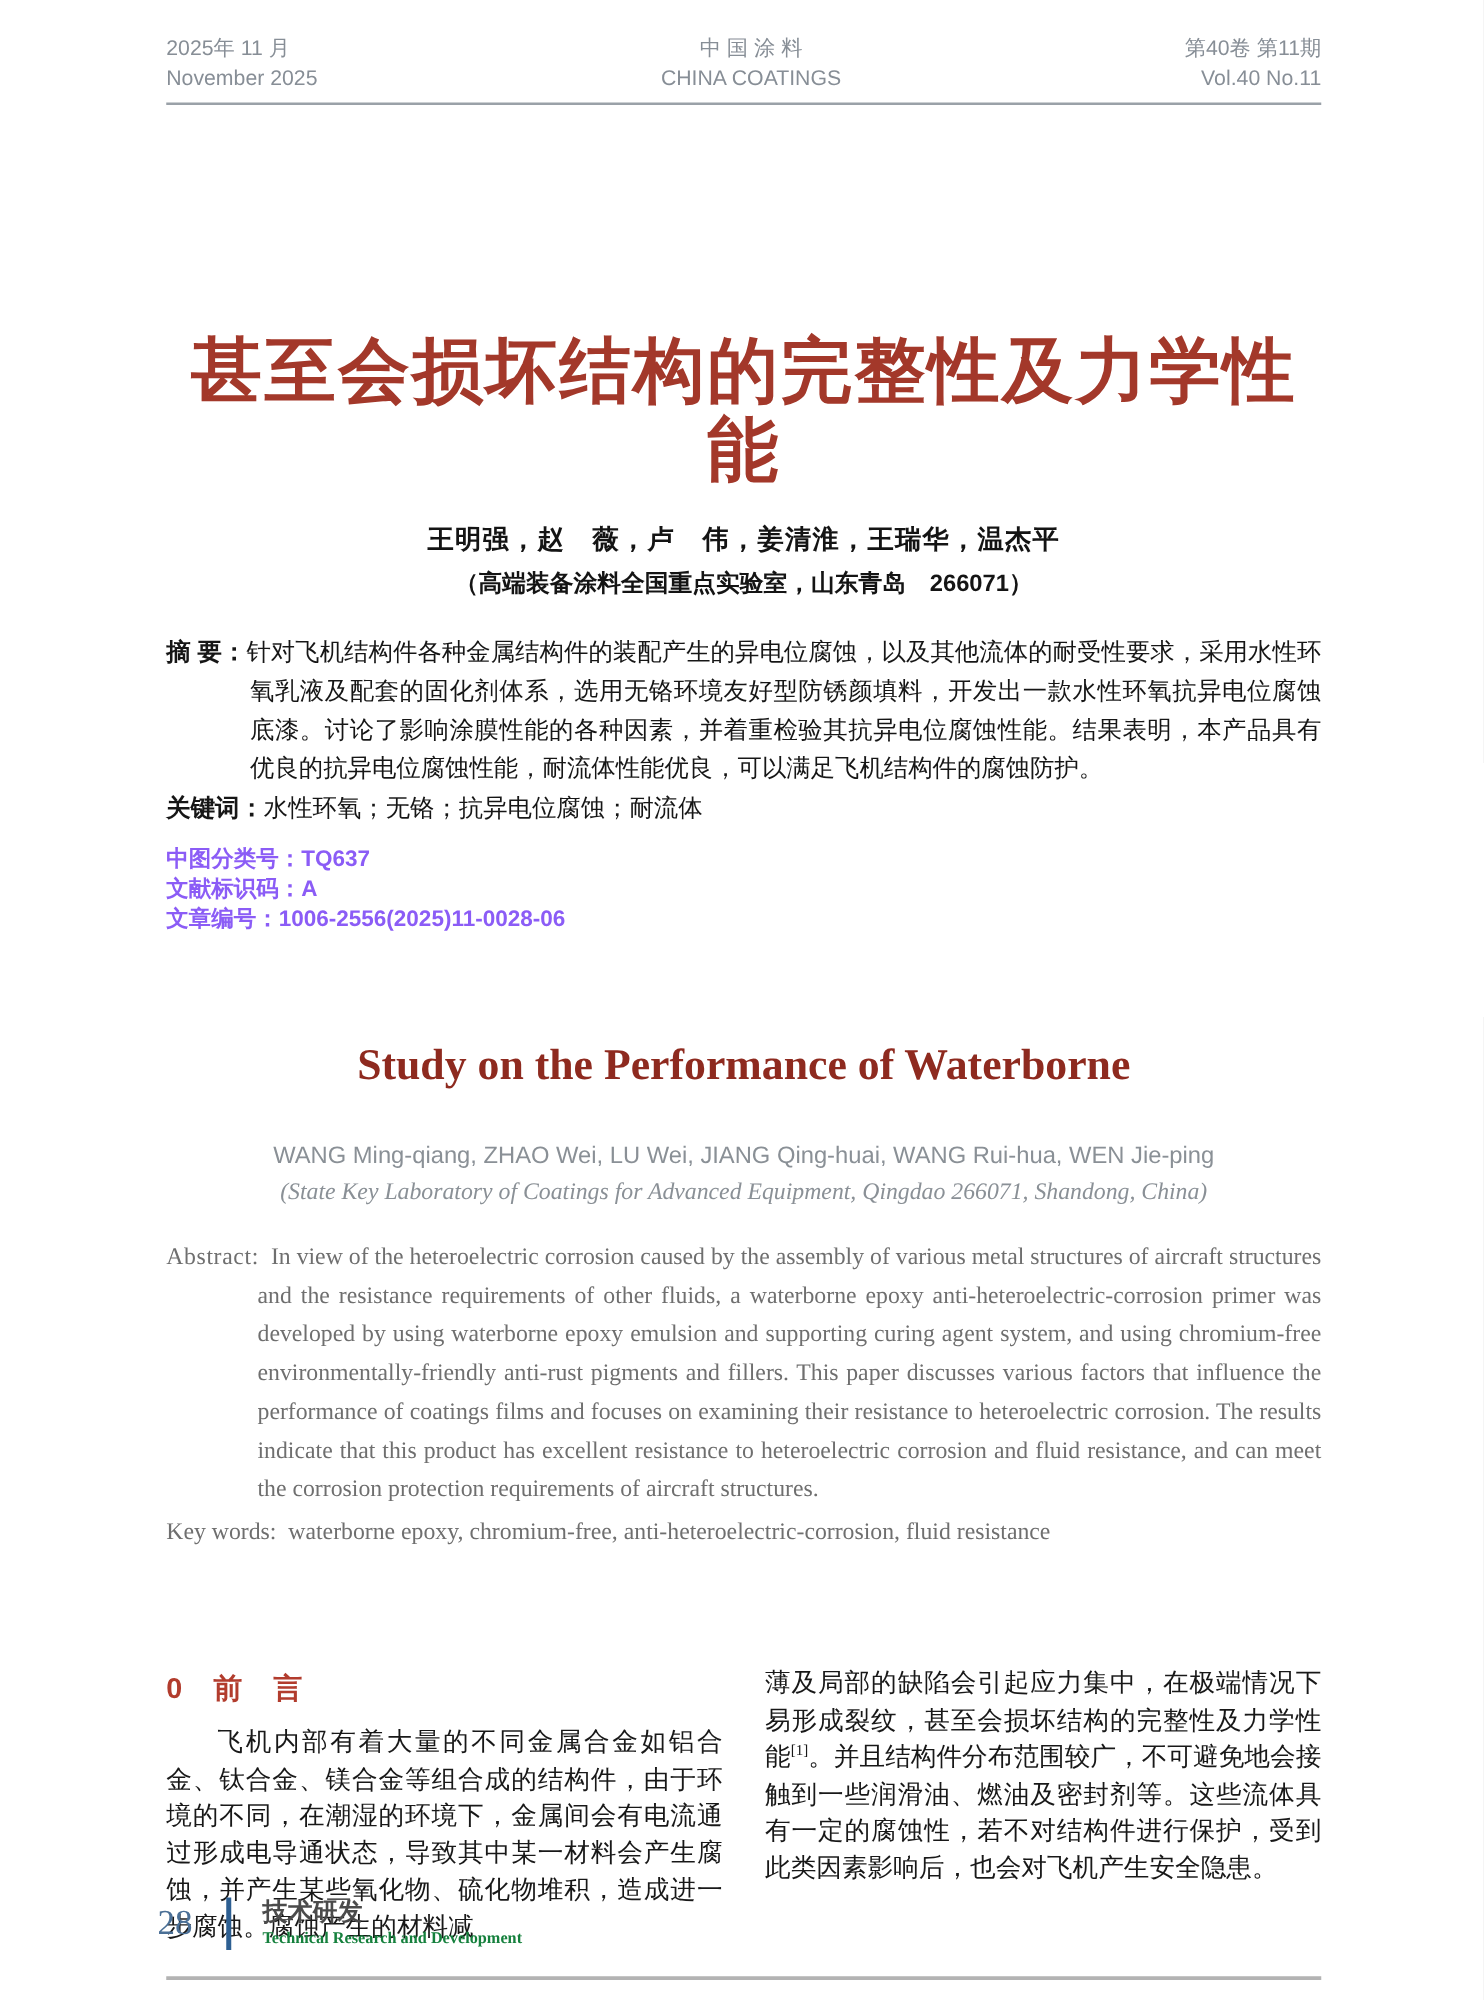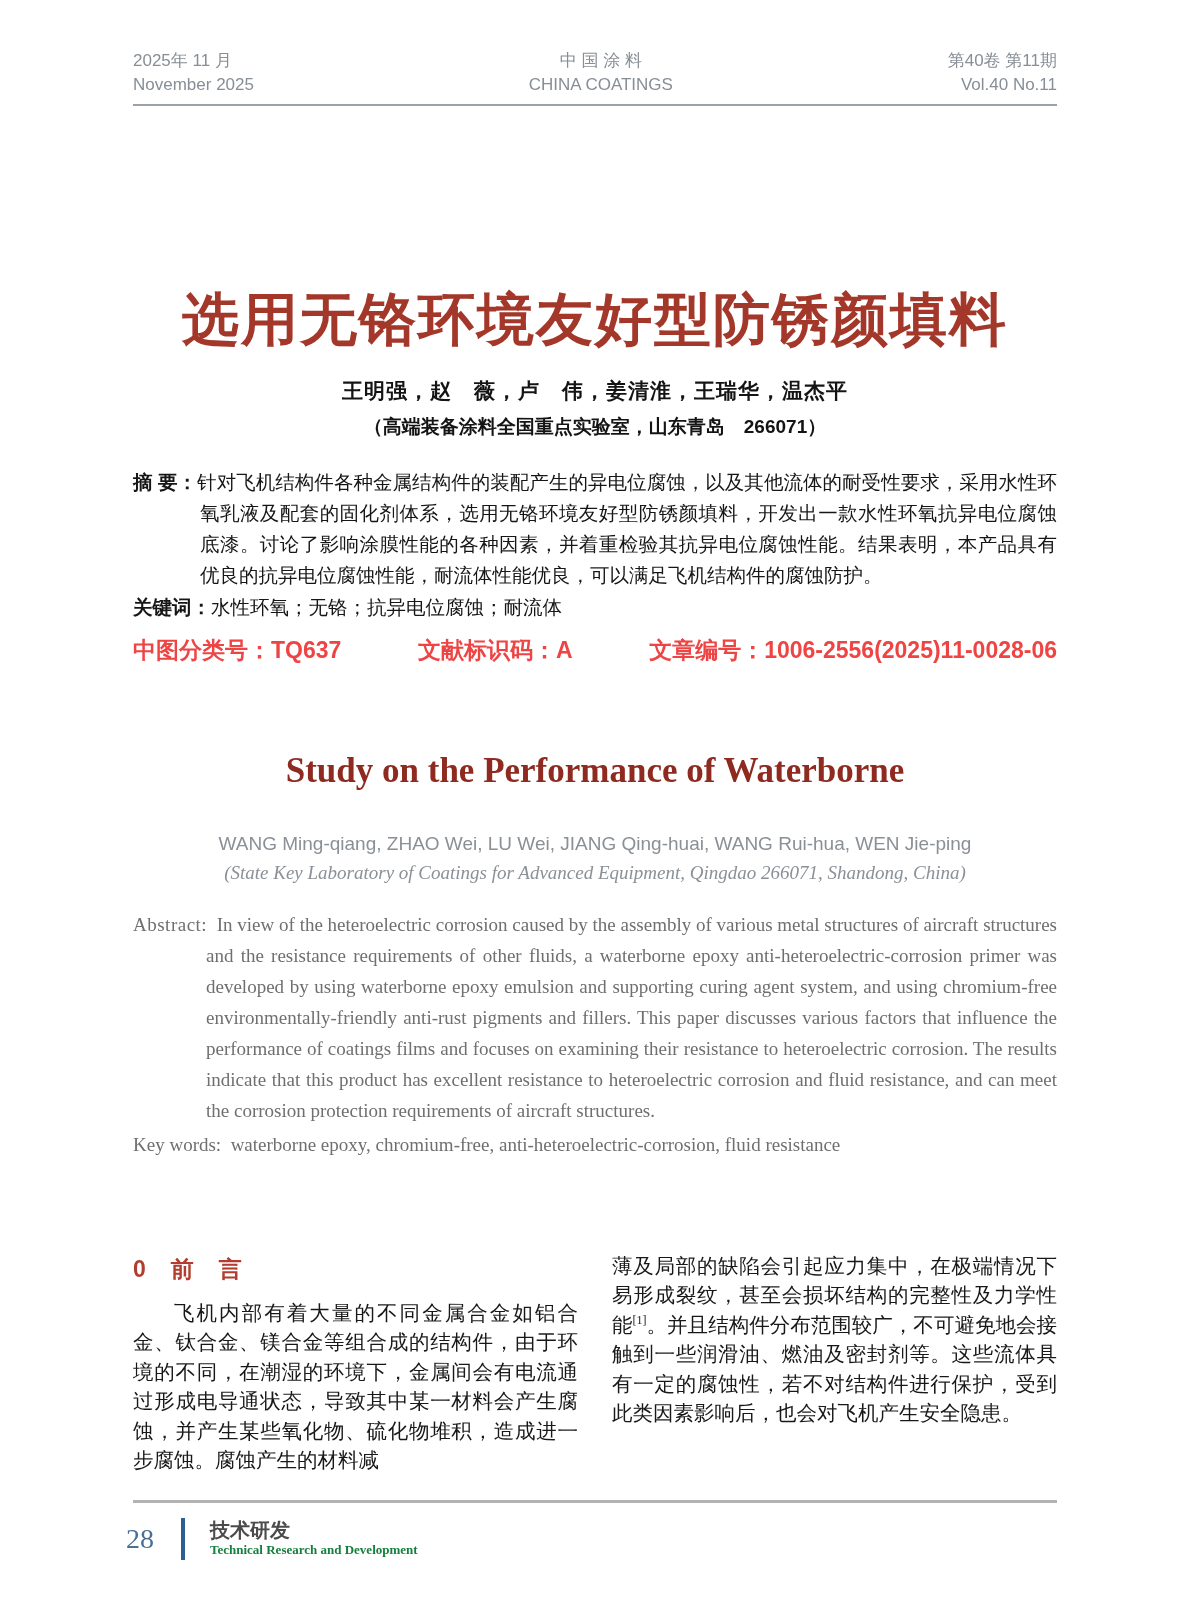--- a/index.html
+++ b/index.html
@@ -5,41 +5,41 @@
   html,body{margin:0;padding:0;background:#e8e8e8;}
   .page{
     width:1187px;height:1600px;margin:0 auto;background:#ffffff;
     position:relative;overflow:hidden;
     font-family:"Liberation Sans",sans-serif;color:#1c1c1c;
   }
   .inner{margin:0 133px;width:924px;}
 
   
   .jheader{
-    padding-top:49px;display:flex;justify-content:space-between;align-items:flex-end;
+    padding-top:27px;display:flex;justify-content:space-between;align-items:flex-end;
     color:#878e96;border-bottom:2px solid #9aa1a8;padding-bottom:7px;
   }
   .jheader .blk{line-height:24px;font-size:17px;}
   .jheader .c{text-align:center;}
   .jheader .r{text-align:right;}
 
   
   .cn-title{
     margin-top:182px;text-align:center;font-size:57px;font-weight:bold;
     color:#a3382a;letter-spacing:2px;line-height:1.1;
   }
   .cn-authors{margin-top:26px;text-align:center;font-size:21px;font-weight:bold;letter-spacing:1px;color:#141414;}
   .cn-affil{margin-top:9px;text-align:center;font-size:19px;font-weight:600;color:#141414;}
 
   
   .cn-abs{margin-top:27px;font-size:19.5px;line-height:31px;text-align:justify;color:#161616;}
   .hang-cn{padding-left:67px;text-indent:-67px;}
   .lab{font-weight:bold;}
   .cn-keywords{margin-top:1px;font-size:19.5px;line-height:31px;color:#161616;}
-  .clc-row{margin-top:12px;display:flex;justify-content:space-between;font-size:23px;font-weight:600;color:#ef4444;}
+  .clc-row{margin-top:12px;display:flex;justify-content:space-between;font-size:18px;font-weight:600;color:#8b5cf6;flex-direction:column;}
   .doi-row{margin-top:15px;font-family:"Liberation Serif",serif;font-size:19px;color:#111;}
 
   
   .en-title{
     margin-top:78px;text-align:center;font-family:"Liberation Serif",serif;
     font-weight:bold;font-size:35px;color:#8e2a1f;line-height:53px;
   }
   .en-authors{margin-top:36px;text-align:center;font-size:19px;color:#8a9096;}
   .en-affil{margin-top:7px;text-align:center;font-family:"Liberation Serif",serif;font-style:italic;font-size:19px;color:#8a9096;}
   .en-abs{margin-top:25px;font-family:"Liberation Serif",serif;font-size:19px;line-height:31px;
@@ -82,21 +82,21 @@
       <div class="blk c">
         <div>中 国 涂 料</div>
         <div>CHINA COATINGS</div>
       </div>
       <div class="blk r">
         <div>第40卷 第11期</div>
         <div>Vol.40  No.11</div>
       </div>
     </div>
 
-    <div class="cn-title">选用无铬环境友好型防锈颜填料</div>
+    <div class="cn-title">甚至会损坏结构的完整性及力学性能</div>
     <div class="cn-authors">王明强，赵　薇，卢　伟，姜清淮，王瑞华，温杰平</div>
     <div class="cn-affil">（高端装备涂料全国重点实验室，山东青岛　266071）</div>
 
     <div class="cn-abs hang-cn"><span class="lab">摘 要：</span><span>针对飞机结构件各种金属结构件的装配产生的异电位腐蚀，以及其他流体的耐受性要求，采用水性环氧乳液及配套的固化剂体系，选用无铬环境友好型防锈颜填料，开发出一款水性环氧抗异电位腐蚀底漆。讨论了影响涂膜性能的各种因素，并着重检验其抗异电位腐蚀性能。结果表明，本产品具有优良的抗异电位腐蚀性能，耐流体性能优良，可以满足飞机结构件的腐蚀防护。</span></div>
 
     <div class="cn-keywords"><span class="lab">关键词：</span><span>水性环氧；无铬；抗异电位腐蚀；耐流体</span></div>
 
     <div class="clc-row">
       <span><span>中图分类号：</span><span>TQ637</span></span>
       <span><span>文献标识码：</span><span>A</span></span>

